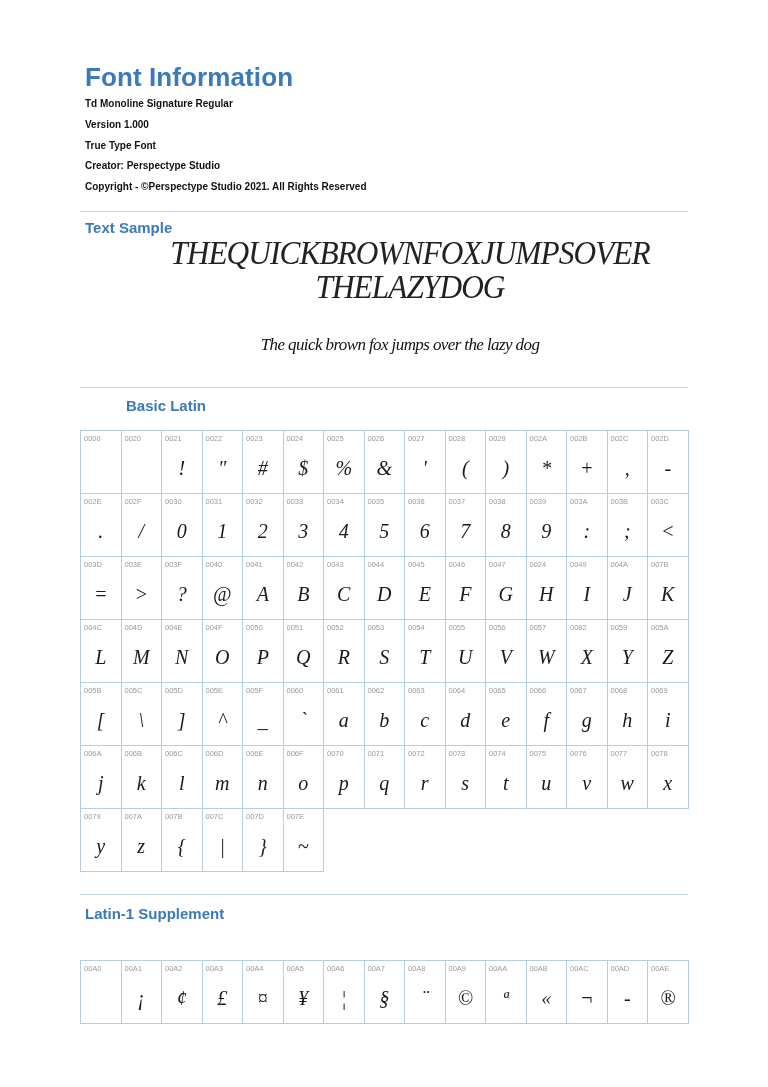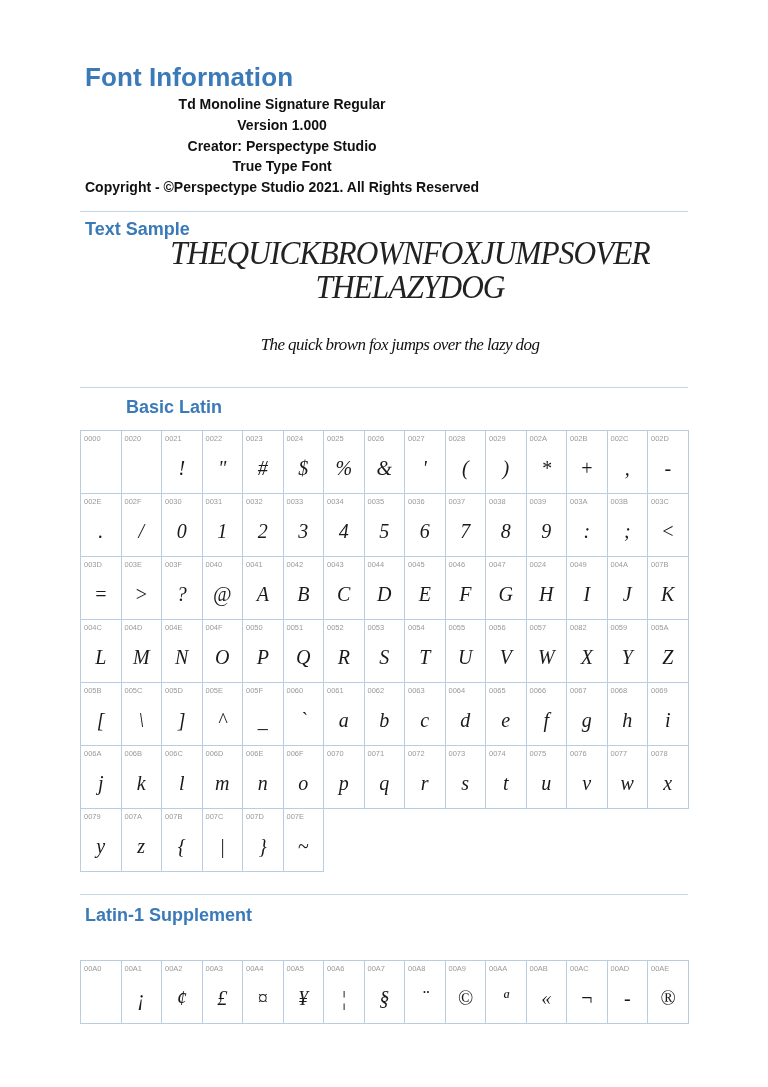--- a/index.html
+++ b/index.html
@@ -1,37 +1,37 @@
 <!DOCTYPE html>
 <html><head>
 <meta charset="utf-8">
 <style>
   html, body { margin: 0; padding: 0; background: #ffffff; }
   body { width: 768px; height: 1087px; position: relative; overflow: hidden; font-family: "Liberation Sans", sans-serif; color: #111; }
   .title { position: absolute; left: 85px; top: 62px; font-size: 26px; font-weight: bold; color: #3a7ab8; letter-spacing: 0.1px; text-align: center; }
   .info { position: absolute; left: 85px; top: 94px; }
-  .info div { font-size: 14px; font-weight: bold; height: 20.8px; line-height: 20.8px; color: #111; text-align: center; }
+  .info div { font-size: 10px; font-weight: bold; height: 20.8px; line-height: 20.8px; color: #111; }
   .divider { position: absolute; left: 80px; width: 608px; height: 1px; background: #c5d6e6; }
-  .section-title { position: absolute; left: 85px; font-size: 18px; font-weight: bold; color: #3a7ab8; }
+  .section-title { position: absolute; left: 85px; font-size: 15px; font-weight: bold; color: #3a7ab8; }
   .sample-upper { position: absolute; left: 80px; width: 660px; top: 236px; text-align: center; font-family: "Liberation Serif", serif; font-style: italic; font-size: 33px; line-height: 34px; color: #222; letter-spacing: -1px; transform: scaleX(0.95); }
   .sample-lower { position: absolute; left: 0; width: 800px; top: 335px; text-align: center; font-family: "Liberation Serif", serif; font-style: italic; font-size: 17px; color: #111; letter-spacing: -0.6px; }
   .grid { position: absolute; left: 80px; display: grid; grid-template-columns: repeat(15, 40.5px); border-left: 1px solid #b9cde0; border-top: 1px solid #b9cde0; }
   .cell { height: 63px; border-right: 1px solid #b9cde0; border-bottom: 1px solid #b9cde0; position: relative; box-sizing: border-box; }
   .cell .code { position: absolute; left: 3px; top: 3px; font-size: 7.5px; color: #9a9a9a; font-family: "Liberation Sans", sans-serif; }
   .cell .glyph { position: absolute; left: 0; right: 0; top: 16px; bottom: 4px; display: flex; align-items: center; justify-content: center; font-family: "Liberation Serif", serif; font-style: italic; font-size: 20px; color: #1a1a1a; }
 </style>
 </head>
 <body>
 
 <div class="title">Font Information</div>
 <div class="info">
   <div>Td Monoline Signature Regular</div>
   <div>Version 1.000</div>
+  <div>True Type Font</div>
   <div>Creator: Perspectype Studio</div>
-  <div>True Type Font</div>
   <div>Copyright - ©Perspectype Studio 2021. All Rights Reserved</div>
 </div>
 
 <div class="divider" style="top:211px;"></div>
 <div class="section-title" style="top:219px;">Text Sample</div>
 <div class="sample-upper">
   <div>THEQUICKBROWNFOXJUMPSOVER</div>
   <div>THELAZYDOG</div>
 </div>
 <div class="sample-lower">The quick brown fox jumps over the lazy dog</div>

